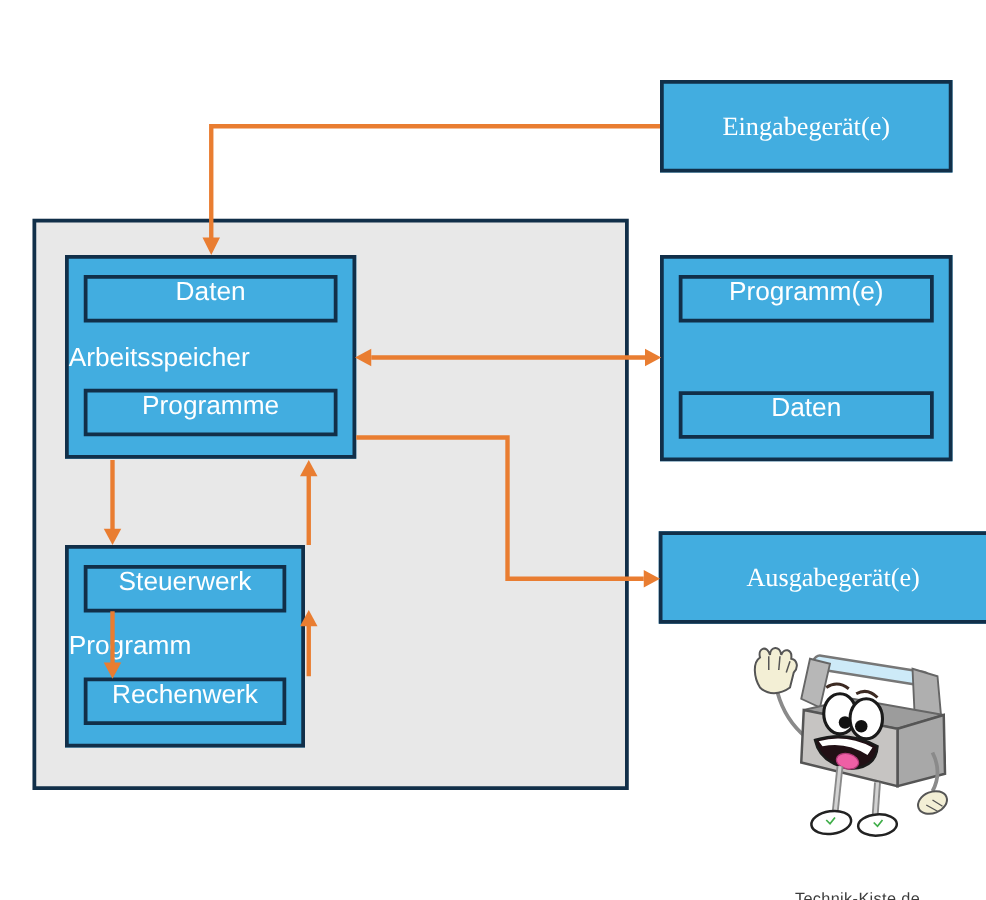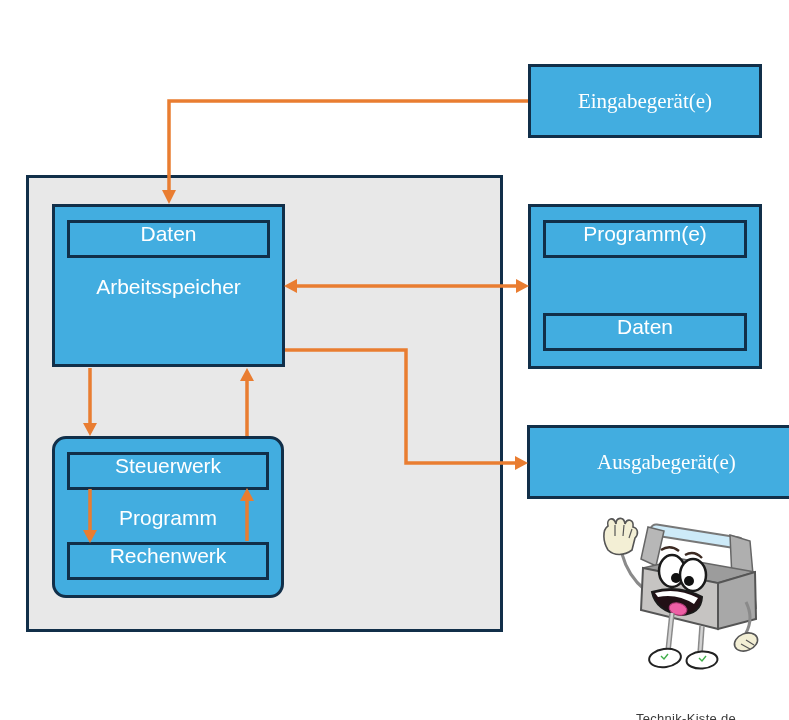--- a/index.html
+++ b/index.html
@@ -36,21 +36,21 @@
     font-size: 21px;
     line-height: 1;
   }
   .bluebox.device {
     display: flex;
     align-items: center;
     justify-content: center;
     font-family: Liberation Serif, serif;
   }
   #box-arbeitsspeicher { left: 52px;  top: 204px; width: 233px; height: 163px; }
-  #box-prozessor       { left: 52px;  top: 436px; width: 232px; height: 162px; border-radius: 14px; }
+  #box-prozessor       { left: 52px;  top: 436px; width: 192px; height: 162px; }
   #box-eingabe         { left: 528px; top: 64px;  width: 234px; height: 74px;  }
   #box-extern          { left: 528px; top: 204px; width: 234px; height: 165px; }
   #box-ausgabe         { left: 527px; top: 425px; width: 279px; height: 74px;  }
 
   .sub {
     position: absolute;
     left: 12px;
     right: 12px;
     height: 38px;
     border: 3px solid var(--box-border, #112F49);
@@ -59,21 +59,20 @@
     align-items: flex-start;
     justify-content: center;
   }
   .sub.top    { top: 13px; }
   .sub.bottom { bottom: 15px; }
   .mid-label {
     position: absolute;
     left: 0; right: 0;
     top: 50%;
     transform: translateY(-50%);
-    text-align: center;
   }
 
   
   .arrows {
     position: absolute;
     left: 0; top: 0;
     pointer-events: none;
   }
   .arrows path, .arrows line {
     stroke: var(--arrow, #E97D31);
@@ -106,20 +105,23 @@
 
 <div class="canvas">
 
   <div class="unit"></div>
 
   <div class="bluebox" id="box-arbeitsspeicher">
     <div class="sub top">
       <span>Daten</span>
     </div>
     <div class="mid-label">Arbeitsspeicher</div>
+    <div class="sub bottom">
+      <span>Programme</span>
+    </div>
   </div>
 
   <div class="bluebox" id="box-prozessor">
     <div class="sub top">
       <span>Steuerwerk</span>
     </div>
     <div class="mid-label">Programm</div>
     <div class="sub bottom">
       <span>Rechenwerk</span>
     </div>

